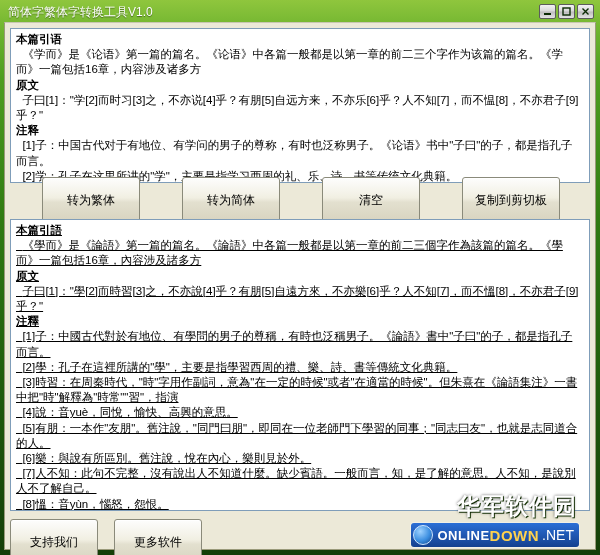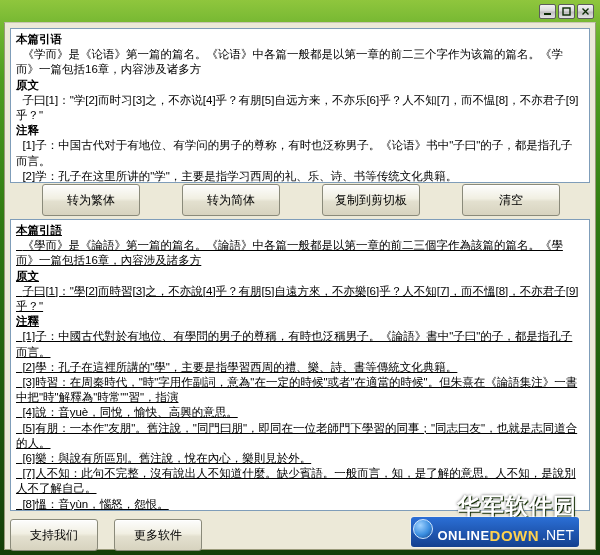--- a/index.html
+++ b/index.html
@@ -105,21 +105,21 @@
     width: 592px;
     height: 24px;
     display: flex;
     justify-content: center;
     gap: 42px;
     align-items: center;
   }
   .btn {
     height: 22px;
     min-width: 76px;
-    padding: 4px 10px;
+    padding: 11px 10px;
     font-size: 12px;
     font-family: "Liberation Sans", sans-serif;
     color: #000;
     background: linear-gradient(180deg,#fdfdfd 0%, #f1efe2 45%, #e3e0cf 55%, #d7d3bf 100%);
     border: 1px solid #8a8a7a;
     border-radius: 3px;
     box-shadow: inset 0 1px 0 #ffffff;
     cursor: default;
     display: flex;
     align-items: center;
@@ -156,21 +156,21 @@
     white-space: nowrap;
   }
   .wm-bar {
     position: absolute;
     right: 0; bottom: 2px;
     height: 24px;
     display: flex;
     align-items: center;
     background: linear-gradient(180deg,#2b6fd6 0%, #14408f 100%);
     border-radius: 3px;
-    padding: 6px 5px 0 26px;
+    padding: 0 5px 0 26px;
     box-shadow: 0 0 0 1px rgba(255,255,255,.35);
   }
   .wm-globe {
     position: absolute;
     left: 2px; top: 2px;
     width: 20px; height: 20px;
     border-radius: 50%;
     background: radial-gradient(circle at 35% 30%, #9fd2ff 0%, #3b8ee0 55%, #103f86 100%);
     border: 1px solid #cfe6ff;
     box-sizing: border-box;
@@ -192,20 +192,21 @@
     color: #ffffff;
     margin-left: 3px;
   }
 </style>
 </head>
 <body>
 
 <div class="window">
 
   <div class="titlebar">
+    <div class="title-text">简体字繁体字转换工具V1.0</div>
     <div class="title-buttons">
       <div class="tbtn">
         <svg width="9" height="9" viewBox="0 0 9 9">
             <rect x="1" y="6" width="7" height="2" fill="#0b2b04"></rect>
           </svg>
       </div>
       <div class="tbtn">
         <svg width="9" height="9" viewBox="0 0 9 9">
             <rect x="1" y="1" width="7" height="7" fill="none" stroke="#0b2b04" stroke-width="1.4"></rect>
           </svg>
@@ -220,22 +221,22 @@
 
   <div class="client">
 
     <div class="panel" id="top-panel">
       <div class="panel-inner"><span class="ln hd">本篇引语</span><span class="ln">  《学而》是《论语》第一篇的篇名。《论语》中各篇一般都是以第一章的前二三个字作为该篇的篇名。《学而》一篇包括16章，内容涉及诸多方</span><span class="ln hd">原文</span><span class="ln">  子曰[1]："学[2]而时习[3]之，不亦说[4]乎？有朋[5]自远方来，不亦乐[6]乎？人不知[7]，而不愠[8]，不亦君子[9]乎？"</span><span class="ln hd">注释</span><span class="ln">  [1]子：中国古代对于有地位、有学问的男子的尊称，有时也泛称男子。《论语》书中"子曰"的子，都是指孔子而言。</span><span class="ln">  [2]学：孔子在这里所讲的"学"，主要是指学习西周的礼、乐、诗、书等传统文化典籍。</span></div>
     </div>
 
     <div class="btn-row">
       <div class="btn">转为繁体</div>
       <div class="btn">转为简体</div>
+      <div class="btn">清空</div>
       <div class="btn">复制到剪切板</div>
-      <div class="btn">清空</div>
     </div>
 
     <div class="panel" id="bottom-panel">
       <div class="panel-inner"><span class="ln hd">本篇引語</span><span class="ln">  《學而》是《論語》第一篇的篇名。《論語》中各篇一般都是以第一章的前二三個字作為該篇的篇名。《學而》一篇包括16章，內容涉及諸多方</span><span class="ln hd">原文</span><span class="ln">  子曰[1]："學[2]而時習[3]之，不亦說[4]乎？有朋[5]自遠方來，不亦樂[6]乎？人不知[7]，而不慍[8]，不亦君子[9]乎？"</span><span class="ln hd">注釋</span><span class="ln">  [1]子：中國古代對於有地位、有學問的男子的尊稱，有時也泛稱男子。《論語》書中"子曰"的子，都是指孔子而言。</span><span class="ln">  [2]學：孔子在這裡所講的"學"，主要是指學習西周的禮、樂、詩、書等傳統文化典籍。</span><span class="ln">  [3]時習：在周秦時代，"時"字用作副詞，意為"在一定的時候"或者"在適當的時候"。但朱熹在《論語集注》一書中把"時"解釋為"時常""習"，指演</span><span class="ln">  [4]說：音yuè，同悅，愉快、高興的意思。</span><span class="ln">  [5]有朋：一本作"友朋"。舊注說，"同門曰朋"，即同在一位老師門下學習的同事；"同志曰友"，也就是志同道合的人。</span><span class="ln">  [6]樂：與說有所區別。舊注說，悅在內心，樂則見於外。</span><span class="ln">  [7]人不知：此句不完整，沒有說出人不知道什麼。缺少賓語。一般而言，知，是了解的意思。人不知，是說別人不了解自己。</span><span class="ln">  [8]慍：音yùn，惱怒，怨恨。</span></div>
     </div>
 
     <div class="bottom-row">
       <div class="btn">支持我们</div>
       <div class="btn">更多软件</div>
     </div>

